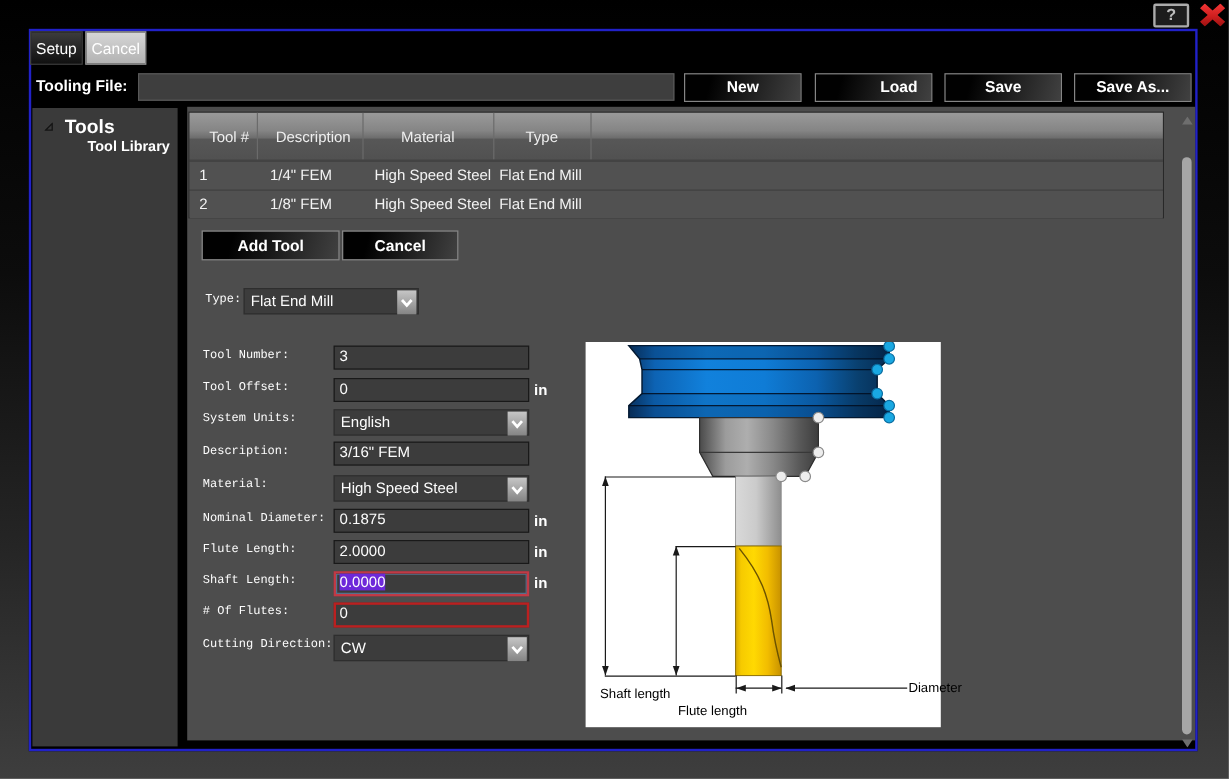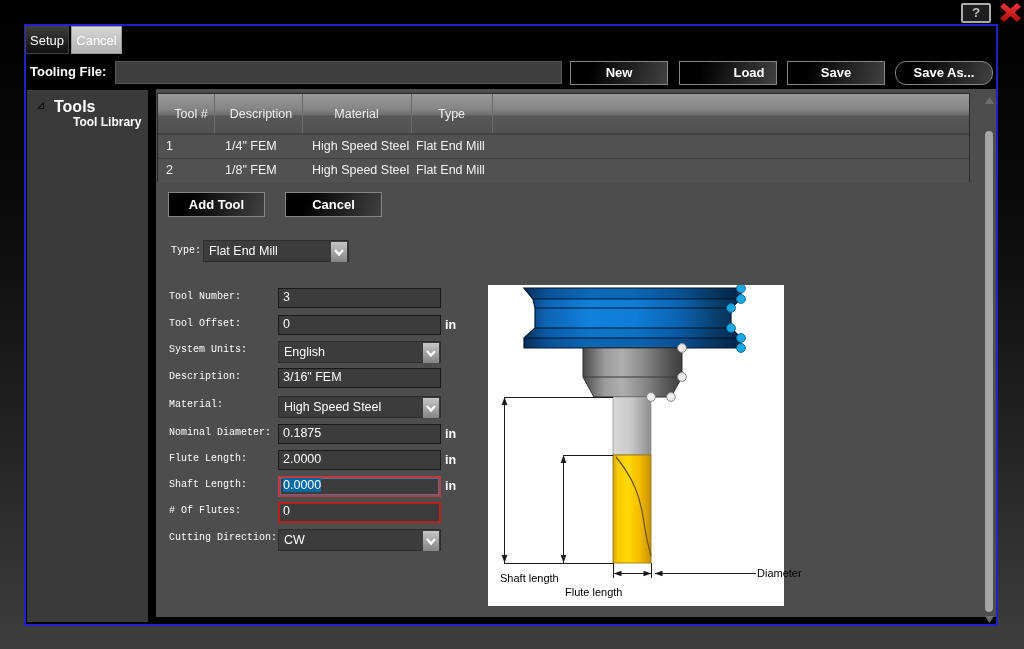--- a/index.html
+++ b/index.html
@@ -16,22 +16,22 @@
   #tabTooling { left:71px; width:51px; background:linear-gradient(180deg,#d6d6d6,#b2b2b2);
     border:1px solid #9a9a9a; }
   #tfLabel { left:30px; top:64px; color:#fff; font-size:13px; font-weight:bold; }
   #tfInput { left:115px; top:61px; width:447px; height:23px; background:#3e3e3e; border:1px solid #585858; }
   .btn { height:24px; color:#fff; font-size:13px; font-weight:bold; text-align:center;
     line-height:22px; border:1px solid #858585;
     background:linear-gradient(105deg,#010101 22%,#414141 100%); }
   #bNew { left:570px; top:61px; width:98px; }
   #bLoad { left:679px; top:61px; width:98px;padding-left:42px; }
   #bSave { left:787px; top:61px; width:98px; }
-  #bSaveAs { left:895px; top:61px; width:98px;border-radius:11px; }
-  #bAdd { left:168px; top:192px; width:97px; height:25px; line-height:23px; }
+  #bSaveAs { left:895px; top:61px; width:98px; }
+  #bAdd { left:168px; top:192px; width:115px; height:25px; line-height:23px; }
   #bCancel { left:285px; top:192px; width:97px; height:25px; line-height:23px; }
   #tree { left:27px; top:90px; width:121px; height:531.5px; background:#3a3a3a; }
   #content { left:156px; top:89px; width:840px; height:528px; background:#4d4d4d; }
   #table { left:157px; top:93px; width:813px; height:89px; border:1px solid #282828; background:#515151; }
   #thead { left:0; top:0; width:811px; height:39px;
     background:linear-gradient(180deg,#9a9a9a 0%,#858585 38%,#6e6e6e 53%,#575757 57%,#515151 100%); }
   .hsep { top:0; width:1px; height:39px; background:#6b6b6b; }
   .hlab { top:13px; color:#efefef; font-size:12.5px; text-align:center; }
   .trow { width:811px; height:23px; background:#515151; color:#f3f3f3; font-size:12.5px; }
   .trow div { position:absolute; top:4px; }
@@ -121,21 +121,21 @@
   <div class="abs fdrop" style="top:396px">High Speed Steel<span class="darr"><svg width="16" height="20">
           <polyline points="4,8 8,12.5 12,8" fill="none" stroke="#fff" stroke-width="2.3"></polyline>
         </svg></span></div>
   <div class="abs flabel" style="top:427px">Nominal Diameter:</div>
   <div class="abs finput" style="top:424px">0.1875</div>
   <div class="abs inlab" style="top:427px">in</div>
   <div class="abs flabel" style="top:453px">Flute Length:</div>
   <div class="abs finput" style="top:450px">2.0000</div>
   <div class="abs inlab" style="top:453px">in</div>
   <div class="abs flabel" style="top:479px">Shaft Length:</div>
-  <div class="abs finput" style="top:476px;height:21px;border:2px solid #c03a46;padding-left:3px;line-height:15px;box-shadow:inset 0 0 0 1px #53718c"><span style="background:#0369a1">0.0000</span></div>
+  <div class="abs finput" style="top:476px;height:21px;border:2px solid #c03a46;padding-left:3px;line-height:15px;box-shadow:inset 0 0 0 1px #53718c"><span style="background:#6d28d9">0.0000</span></div>
   <div class="abs inlab" style="top:479px">in</div>
   <div class="abs flabel" style="top:505px"># Of Flutes:</div>
   <div class="abs finput" style="top:502px;height:21px;border:2px solid #bb2020;padding-left:3px;line-height:15px">0</div>
   <div class="abs flabel" style="top:532px">Cutting Direction:</div>
   <div class="abs fdrop" style="top:529px">CW<span class="darr"><svg width="16" height="20">
           <polyline points="4,8 8,12.5 12,8" fill="none" stroke="#fff" stroke-width="2.3"></polyline>
         </svg></span></div>
 
   <div class="abs" id="whitebox">
     <svg width="321" height="321" style="position:absolute;left:0;top:0">

